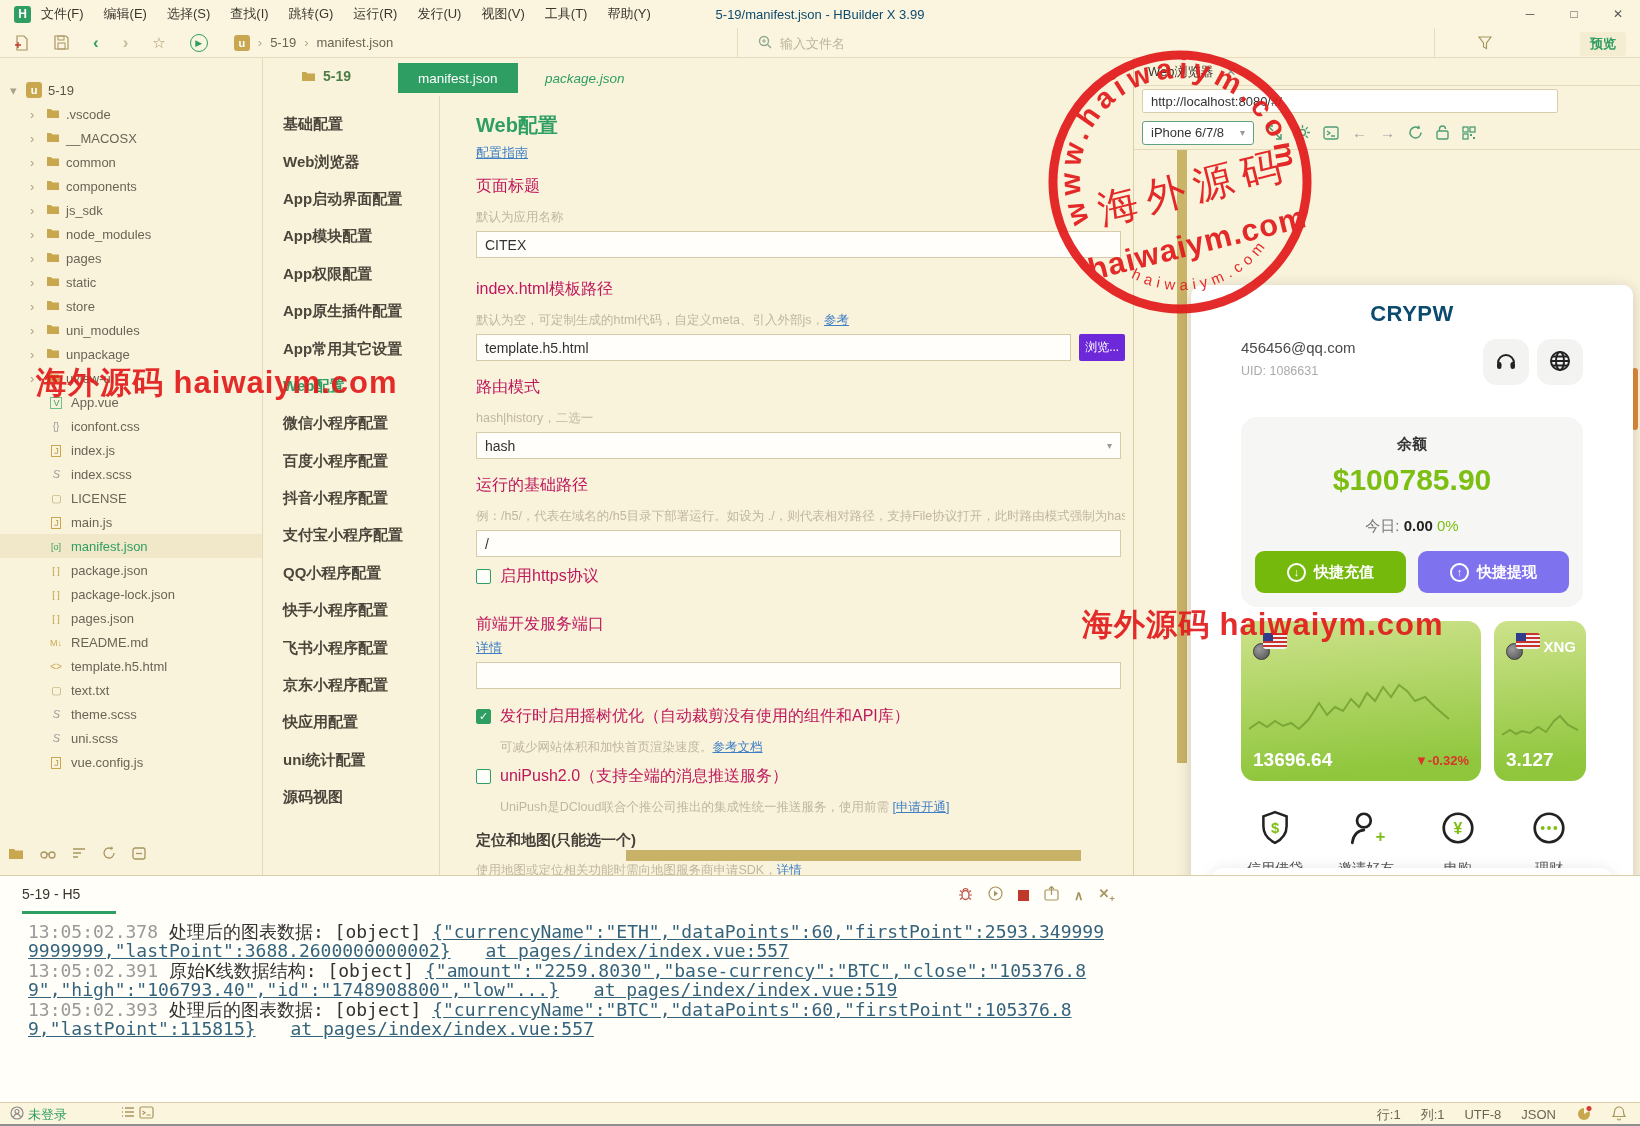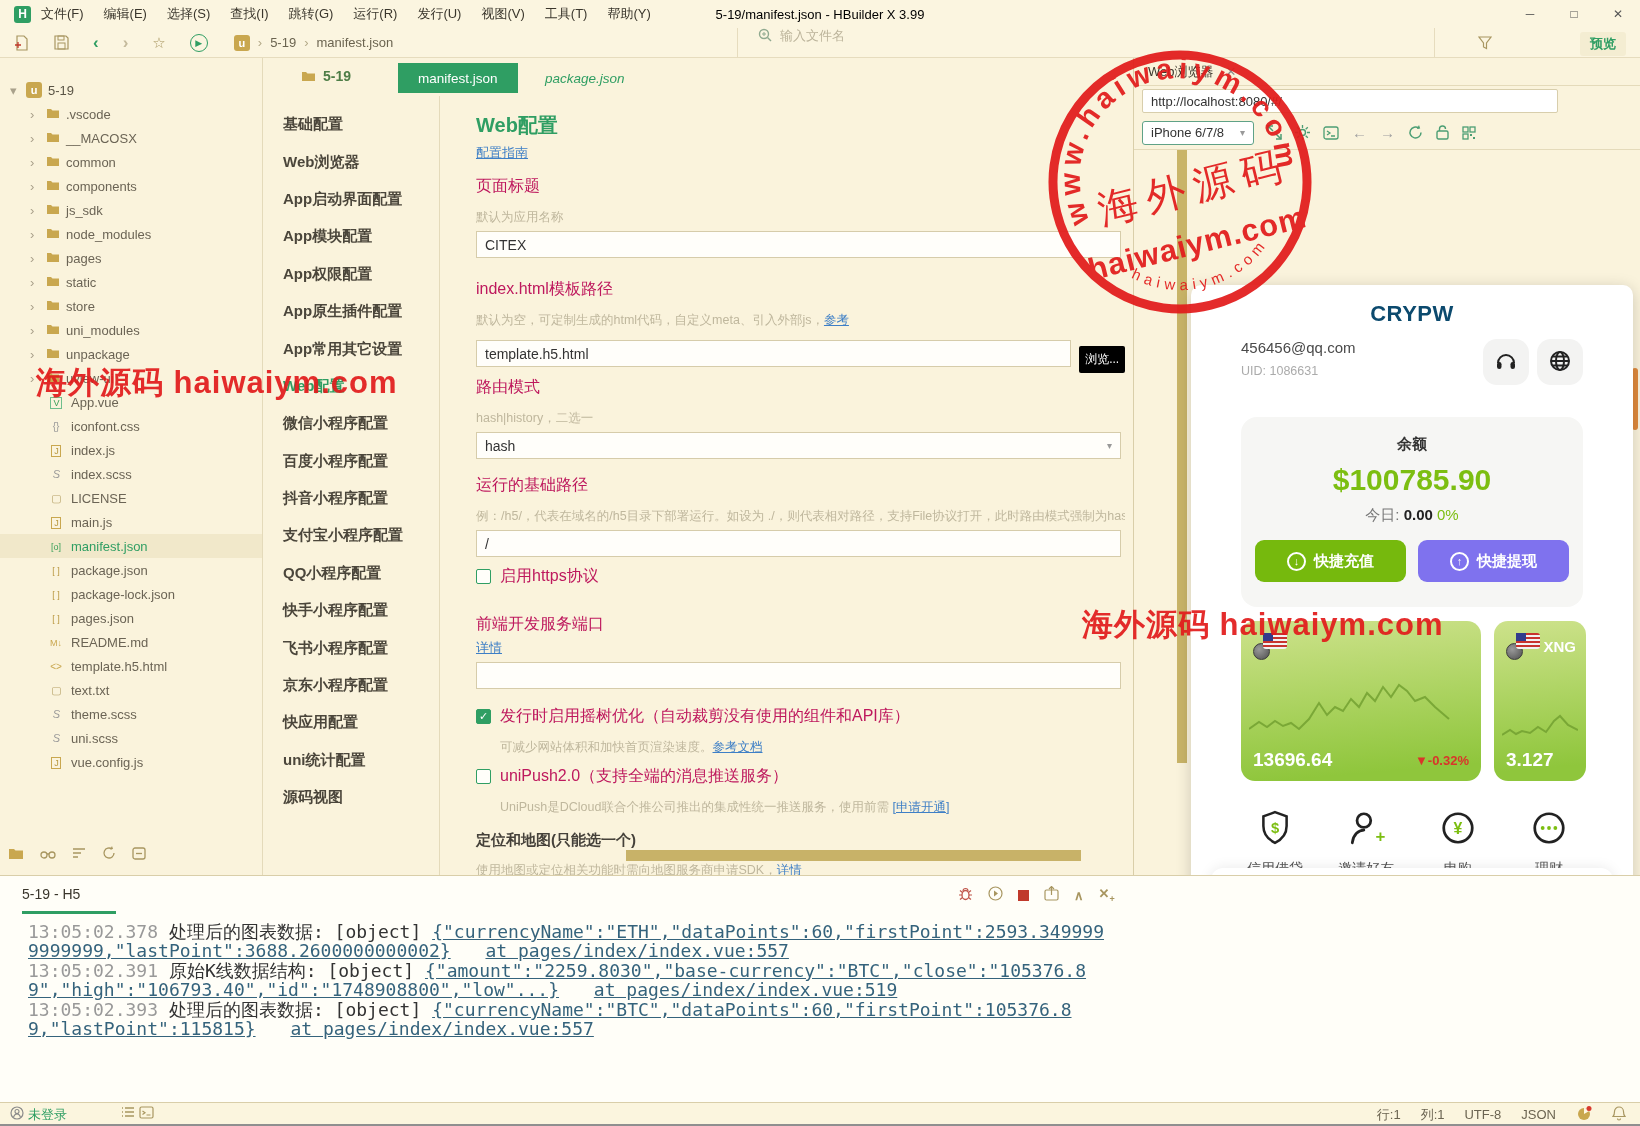--- a/index.html
+++ b/index.html
@@ -2,33 +2,33 @@
 <html><head>
 <meta charset="utf-8">
 <style>
   *{margin:0;padding:0;box-sizing:border-box}
   body{background:#777;font-family:"Liberation Sans",sans-serif}
   .app{position:relative;width:1640px;height:1126px;background:#FAF3DC;overflow:hidden;color:#4a453a;font-size:13px}
   
   .tbar{position:absolute;left:0;top:0;right:0;height:28px;background:#FBF5E0;display:flex;align-items:center}
   .logo{width:17px;height:17px;background:#2F9E63;color:#fff;border-radius:3px;font-weight:bold;font-size:12px;display:flex;align-items:center;justify-content:center;margin:0 10px 0 14px}
   .menus{display:flex;gap:20px;color:#3a362c}
-  .wtitle{position:absolute;left:0;right:0;text-align:center;color:#000000;pointer-events:none}
+  .wtitle{position:absolute;left:0;right:0;text-align:center;color:#0c4a6e;pointer-events:none}
   .wctl{position:absolute;right:0;top:0;height:28px;display:flex}
   .wctl span{width:44px;display:flex;align-items:center;justify-content:center;color:#555;font-size:12px}
   
   .tool{position:absolute;left:0;top:28px;right:0;height:30px;background:#FBF5E0;border-bottom:1px solid #E6DCBE;display:flex;align-items:center}
   .tico{margin-left:24px;color:#A89660;font-size:15px;display:flex;align-items:center}
   .tico.grn{color:#2F9E63;font-weight:bold;font-size:17px}
   .tico.gry{color:#C4BA9C;font-weight:bold;font-size:17px}
   .runc{width:18px;height:18px;border:1.5px solid #2F9E63;border-radius:50%;color:#2F9E63;font-size:9px;display:flex;align-items:center;justify-content:center}
   .bcrumb{display:flex;align-items:center;gap:8px;margin-left:26px;color:#6b6450}
   .ubadge{width:16px;height:16px;background:#C9A74F;color:#fff;border-radius:3px;font-size:11px;font-weight:bold;display:flex;align-items:center;justify-content:center}
   .bsep{color:#B3A987}
-  .srch{position:absolute;left:737px;top:0;height:30px;width:698px;border-left:1px solid #E6DCBE;border-right:1px solid #E6DCBE;display:flex;align-items:flex-start;padding-left:20px;gap:8px}
+  .srch{position:absolute;left:737px;top:0;height:30px;width:698px;border-left:1px solid #E6DCBE;border-right:1px solid #E6DCBE;display:flex;align-items:center;padding-left:20px;gap:8px}
   .srch input{border:none;background:transparent;outline:none;font-size:13px;color:#6b6450;width:560px;font-family:inherit}
   .srch input::placeholder{color:#BCB49B}
   .funnel{position:absolute;left:1478px;top:8px}
   .pvbtn{position:absolute;right:14px;top:4px;padding:3px 10px;color:#2F9E63;font-weight:bold;background:#F4EDD2;border-radius:3px}
   
   .expl{position:absolute;left:0;top:58px;width:262px;height:817px;background:#FAF3DC;overflow:hidden}
   .row{height:24px;display:flex;align-items:center;gap:6px;color:#6b6455;padding-left:30px;white-space:nowrap}
   .row.root{padding-left:10px;color:#5a5445}
   .row.filer{padding-left:47px}
   .row.sel{background:#F1E8CA;color:#2F9E63}
@@ -57,21 +57,21 @@
   .formcol{position:absolute;left:171px;top:38px;right:0;bottom:0;overflow:hidden}
   .ftitle{position:absolute;left:42px;top:16px;font-size:20px;font-weight:bold;color:#2F9E63}
   .fguide{position:absolute;left:42px;top:48px}
   a.lnk{color:#3E7FC6;text-decoration:underline;cursor:pointer}
   .fg{position:absolute;left:42px;right:8px}
   .flabel{font-size:16px;color:#be185d}
   .fhint{font-size:12.5px;color:#BFB79D;margin-top:12px}
   .finput{margin-top:5px;width:645px;height:27px;border:1px solid #D6CCAA;background:#FFFEFA;font-size:14px;color:#333;padding:0 8px;font-family:inherit;outline:none}
   .inrow{display:flex;gap:8px;align-items:center}
   .inrow .finput{width:600px}
-  .browse{margin-top:17px;width:46px;height:27px;background:#000000;color:#fff;border:none;font-size:12px;border-radius:2px}
+  .browse{margin-top:5px;width:46px;height:27px;background:#6d28d9;color:#fff;border:none;font-size:12px;border-radius:2px}
   .fselect{position:relative;margin-top:5px;width:645px;height:27px;border:1px solid #D6CCAA;background:#FFFEFA;font-size:14px;color:#333;display:flex;align-items:center;padding:0 8px}
   .caret{position:absolute;right:8px;color:#999;font-size:10px}
   .cbrow{display:flex;gap:9px;align-items:center}
   .cb{width:15px;height:15px;border:1.5px solid #2F9E63;border-radius:2px;background:#FFFEFA;flex:0 0 15px}
   .cb.on{background:#2F9E63;color:#fff;font-size:11px;display:flex;align-items:center;justify-content:center}
   .subhint{margin-left:24px}
   .maph{font-size:15px;font-weight:bold;color:#45413A}
   .hscroll{position:absolute;left:363px;top:792px;width:455px;height:11px;background:#C8B268}
   
   .prev{position:absolute;left:1133px;top:58px;width:507px;height:1044px;border-left:1px solid #D9CEA9;background:#FAF3DC}
@@ -88,21 +88,21 @@
   
   .phone{position:absolute;left:57px;top:227px;width:442px;bottom:0;background:#fff;border-radius:10px 10px 0 0;box-shadow:0 3px 16px rgba(0,0,0,.18)}
   .atitle{text-align:center;margin-top:16px;font-size:22px;font-weight:bold;color:#0c4a6e;letter-spacing:.5px}
   .acct{position:relative;margin:12px 50px 0;height:58px}
   .amail{font-size:15px;color:#4a4a4a}
   .auid{font-size:12.5px;color:#ABABAB;margin-top:8px}
   .hbtn{position:absolute;top:0;width:46px;height:46px;border-radius:14px;background:#F3F3F2;display:flex;align-items:center;justify-content:center}
   .bal{margin:20px 50px 0;height:190px;background:#F6F6F4;border-radius:16px;text-align:center;padding-top:18px}
   .blab{font-size:15px;font-weight:bold;color:#333}
   .bamt{font-size:30px;font-weight:bold;color:#7CBE11;margin-top:9px}
-  .btoday{font-size:15px;margin-top:9px;color:#777}
+  .btoday{font-size:15px;margin-top:20px;color:#777}
   .btoday b{color:#222}
   .btoday .pct{color:#7CBE11}
   .brow{display:flex;gap:12px;margin:15px 14px 0}
   .abtn{flex:1;height:42px;border:none;border-radius:9px;color:#fff;font-weight:bold;font-size:15px;display:flex;align-items:center;justify-content:center;gap:8px;font-family:inherit}
   .abtn.grn2{background:#76B90D}
   .abtn.pur{background:#7F72EE}
   .cir{width:19px;height:19px;border:2px solid #fff;border-radius:50%;font-size:11px;display:flex;align-items:center;justify-content:center;font-weight:normal}
   .charts{display:flex;gap:13px;margin:14px 47px 0 50px}
   .ccard{height:160px;border-radius:14px;background:linear-gradient(175deg,#CDE28B 0%,#8FC63C 90%);position:relative;overflow:hidden}
   .c1{width:243px}.c2{width:92px;flex:none}

